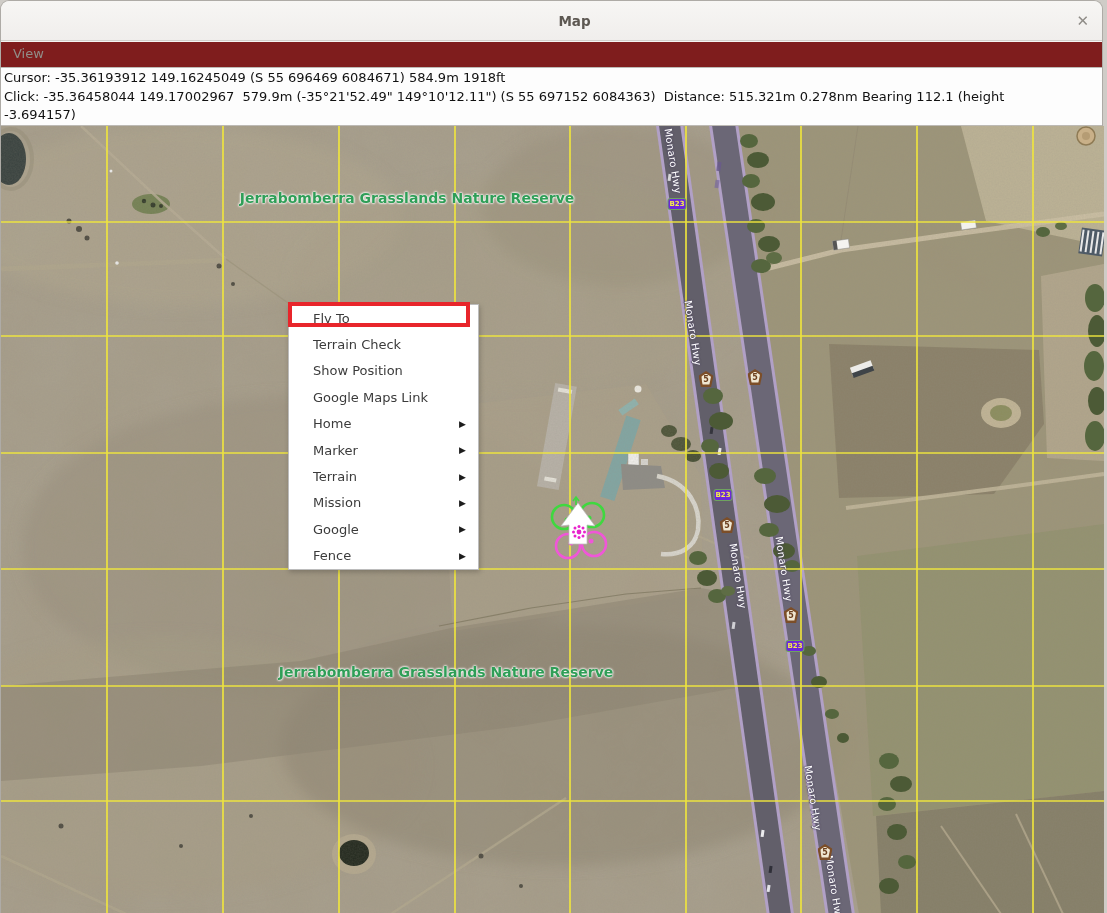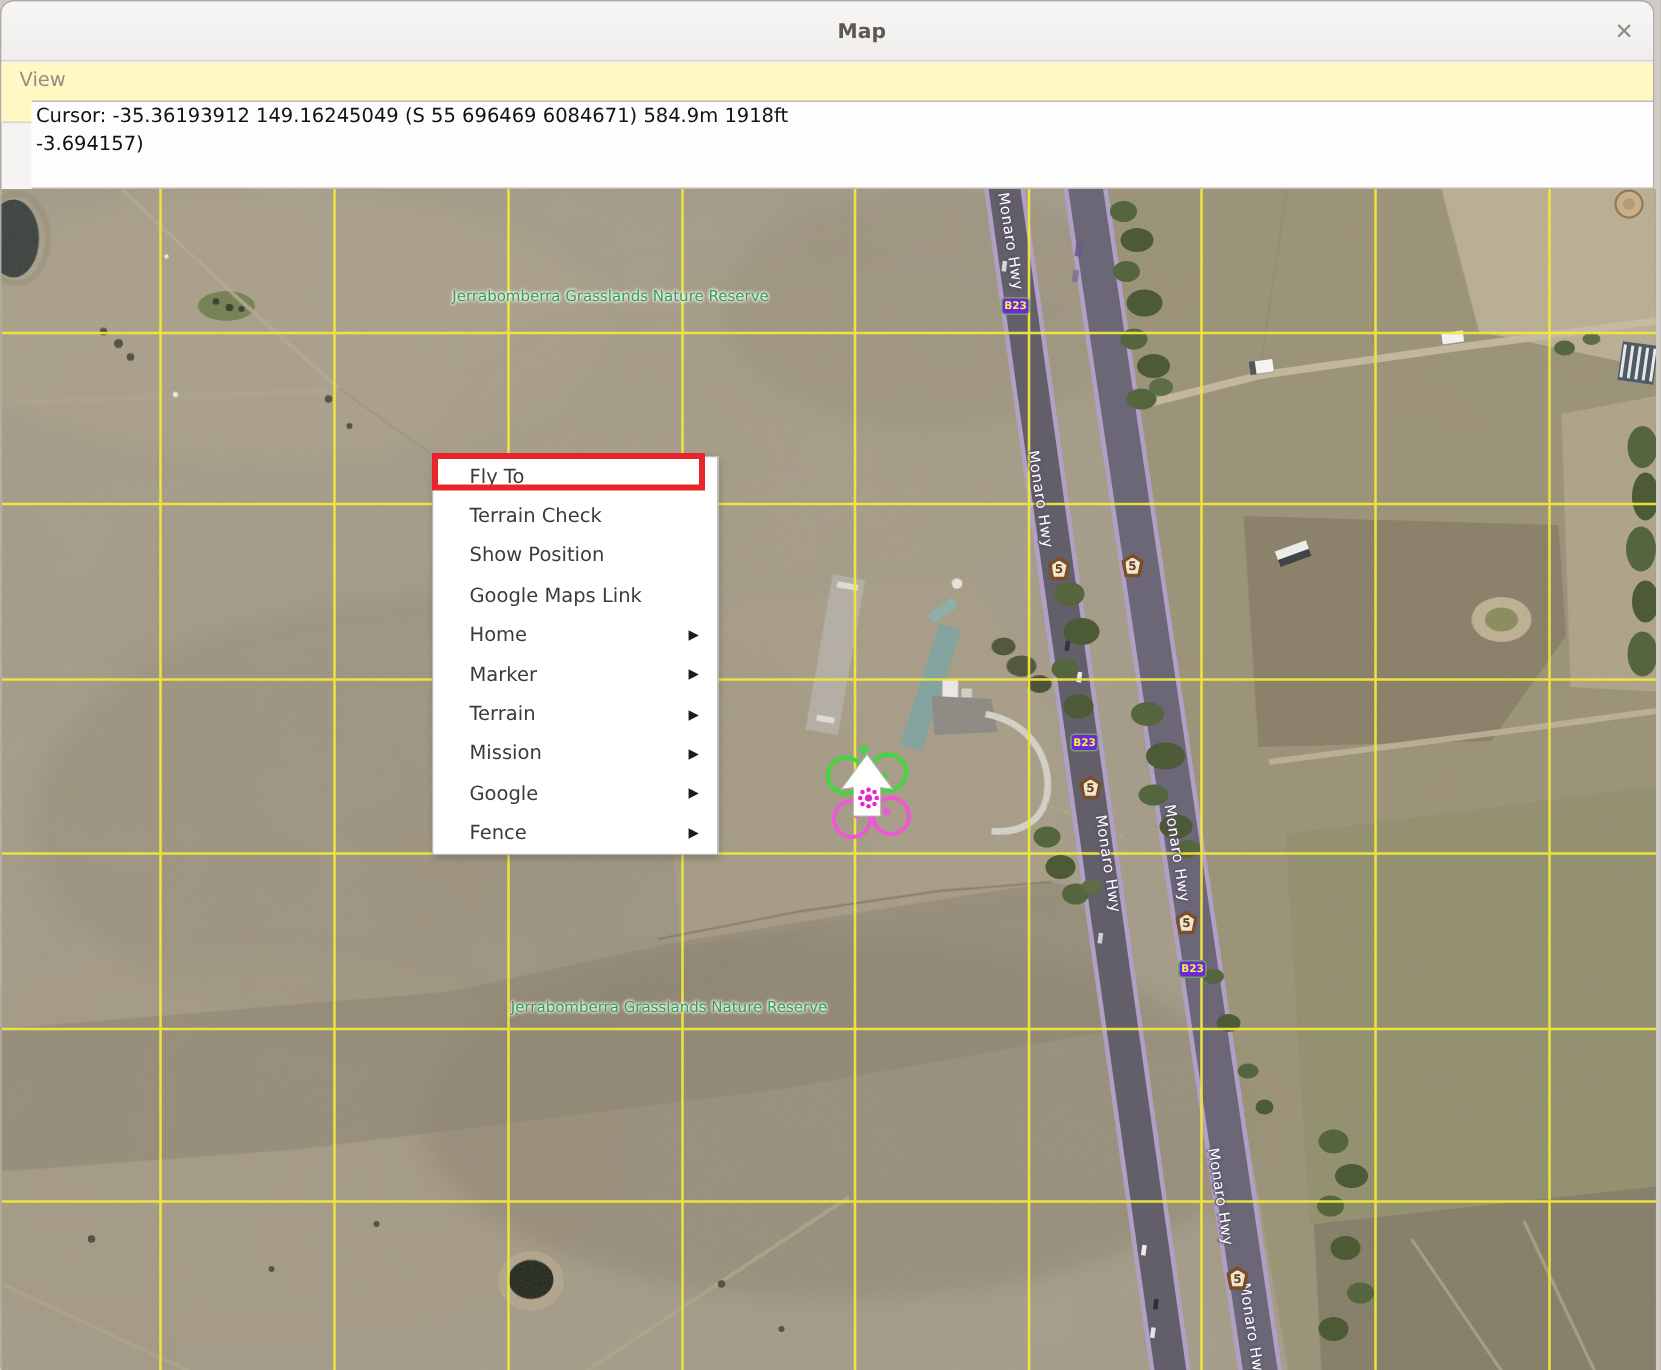--- a/index.html
+++ b/index.html
@@ -11,36 +11,36 @@
   
   .titlebar { position:absolute; left:0; top:0; right:0; height:40px;
               background:linear-gradient(#f7f6f4,#f0eeec);
               border-bottom:1px solid #d2cfca; border-radius:9px 9px 0 0;padding-left:46px; }
   .title { display:block; text-align:center; line-height:40px; font-size:13.5px;
            font-weight:bold; color:#5d5852; }
   .close-btn { position:absolute; right:13px; top:0; line-height:40px;
                font-size:15px; color:#8f8c87; cursor:default; }
   
   .menubar { position:absolute; left:0; top:41px; right:0; height:40px;
-             background:#fef9c3; border-bottom:1px solid #d5d2cd; }
+             background:#7f1d1d; border-bottom:1px solid #d5d2cd; }
   .menubar-item { display:inline-block; padding:0 12px; line-height:24px;
                   font-size:13px; color:#918e89; }
   
   .statusbar { position:absolute; left:0; top:66px; right:0; height:59px;
                background:#fdfdfd; border:1px solid #bdbab5; border-left:none;
-               border-right:none; padding:1px 3px; overflow:hidden;margin-left:20px; }
+               border-right:none; padding:1px 3px; overflow:hidden; }
   .status-line { font-size:13px; color:#111; line-height:18.5px;
                  white-space:pre; overflow:hidden; }
   
   .map { position:absolute; left:0; top:125px; width:1103px; height:788px;
          overflow:hidden; background:#a69c88; }
   .map svg { position:absolute; left:0; top:0; }
   .map-overlay { position:absolute; left:0; top:0; width:100%; height:100%; }
   .place-label { position:absolute; transform:translate(-50%,-50%);
-                 font-size:10px; font-weight:normal; color:#2f9e57; white-space:nowrap;
+                 font-size:14px; font-weight:bold; color:#2f9e57; white-space:nowrap;
                  text-shadow:0 0 2px #fff,0 0 2px #fff,0 0 3px #fff;text-align:center; }
   .road-label { position:absolute; transform:translate(-50%,-50%) rotate(81deg);
                 font-size:10px; color:#ffffff; white-space:nowrap; letter-spacing:.4px;
                 text-shadow:0 0 2px #575069,0 0 2px #575069,0 1px 1px #575069; }
   .route-shield { position:absolute; transform:translate(-50%,-50%);
                   background:#6d28d9; color:#f5ef4a; font-size:7px; font-weight:bold;
                   padding:1px 1px; border-radius:2px; box-shadow:0 0 0 1px #6fa35f; }
   .marker-shield { position:absolute; width:15px; height:16px;
                    transform:translate(-50%,-50%);
                    clip-path:polygon(50% 0%,100% 30%,84% 100%,16% 100%,0% 30%);
@@ -69,20 +69,21 @@
     <span class="title">Map</span>
     <span class="close-btn">✕</span>
   </div>
 
   <div class="menubar">
     <span class="menubar-item">View</span>
   </div>
 
   <div class="statusbar">
     <div class="status-line">Cursor: -35.36193912 149.16245049 (S 55 696469 6084671) 584.9m 1918ft</div>
+    <div class="status-line">Click: -35.36458044 149.17002967  579.9m (-35°21'52.49" 149°10'12.11") (S 55 697152 6084363)  Distance: 515.321m 0.278nm Bearing 112.1 (height</div>
     <div class="status-line">-3.694157)</div>
   </div>
 
   <div class="map">
     <svg width="1103" height="788" viewBox="0 0 1103 788">
       <defs>
         <filter id="coarseNoise" x="0" y="0" width="100%" height="100%">
           <feTurbulence type="fractalNoise" baseFrequency="0.012" numOctaves="4" seed="3"></feTurbulence>
           <feColorMatrix type="matrix" values="0 0 0 0 0.44  0 0 0 0 0.41  0 0 0 0 0.34  0 0 0 0.9 0"></feColorMatrix>
         </filter>

